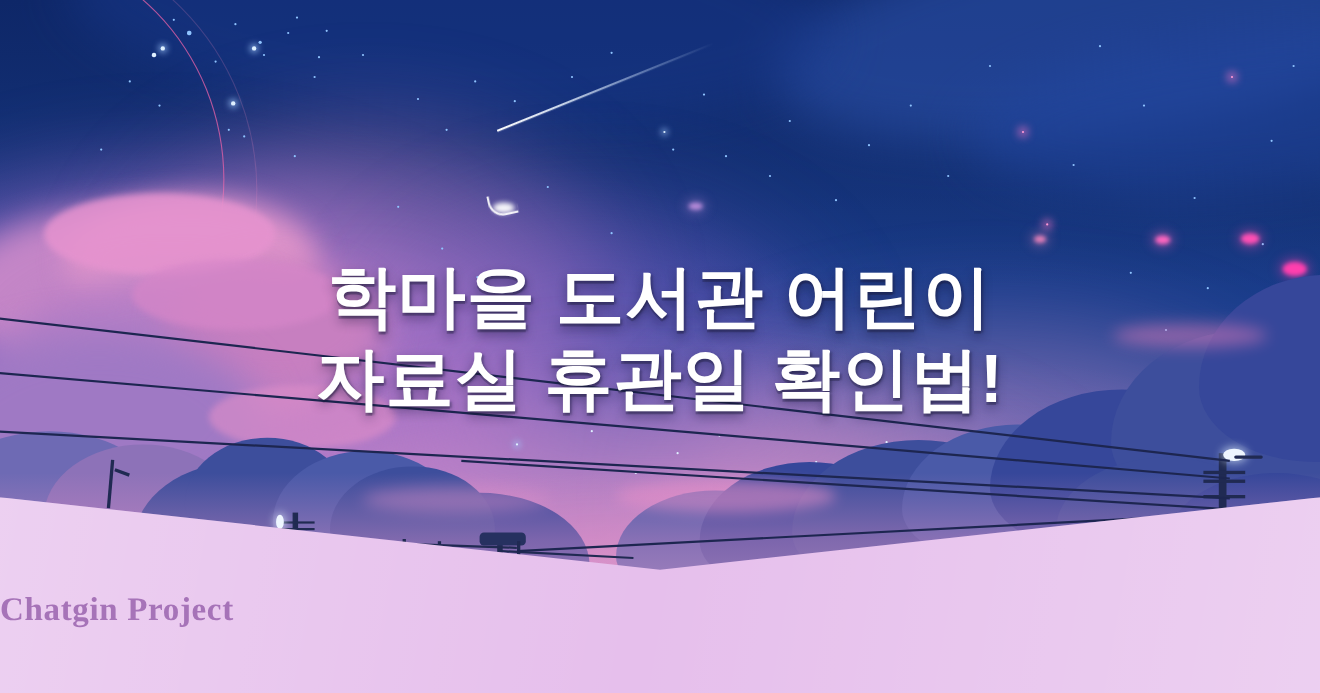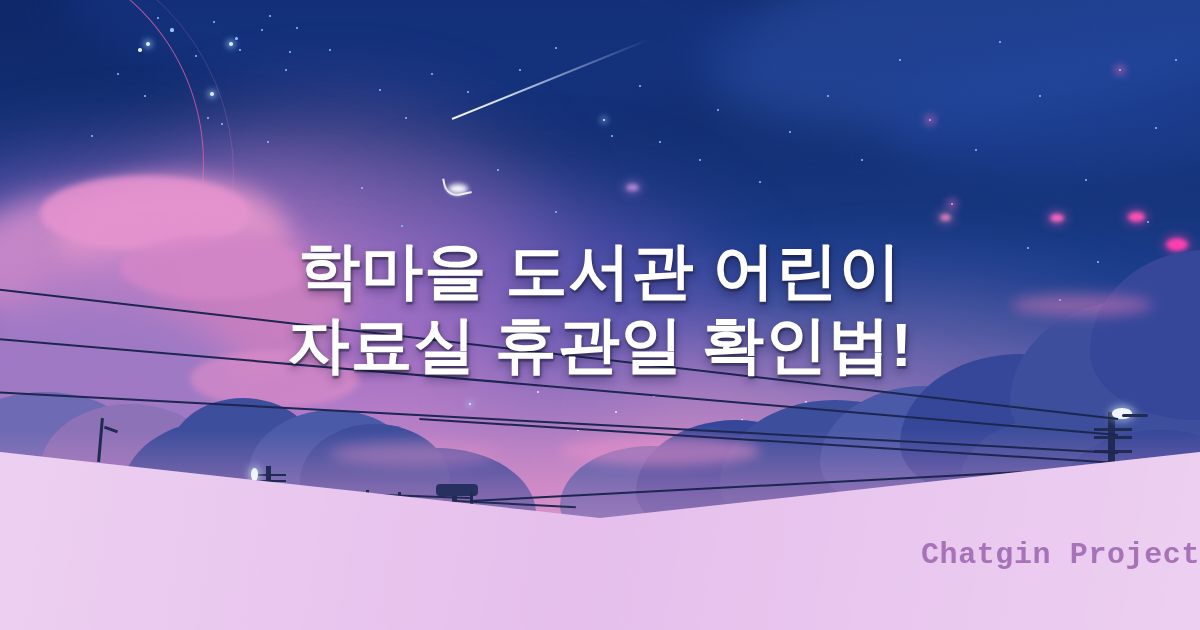--- a/index.html
+++ b/index.html
@@ -139,22 +139,22 @@
       0 3px 0 rgba(30,30,60,0.30),
       0 5px 10px rgba(20,20,55,0.42),
       2px 2px 2px rgba(25,25,60,0.35);
     white-space:pre-line;
     z-index:40;
   }
 
   
   .footer{
     position:absolute;left:0;top:538px;width:1200px;
-    text-align:right;
-    font-family:Liberation Mono, monospace;
+    text-align:left;
+    font-family:Liberation Serif, serif;
     font-weight:bold;
     font-size:30px;
     letter-spacing:0.6px;
     color:#a673b8;
     z-index:45;
   }
 </style>
 </head>
 <body>
 

